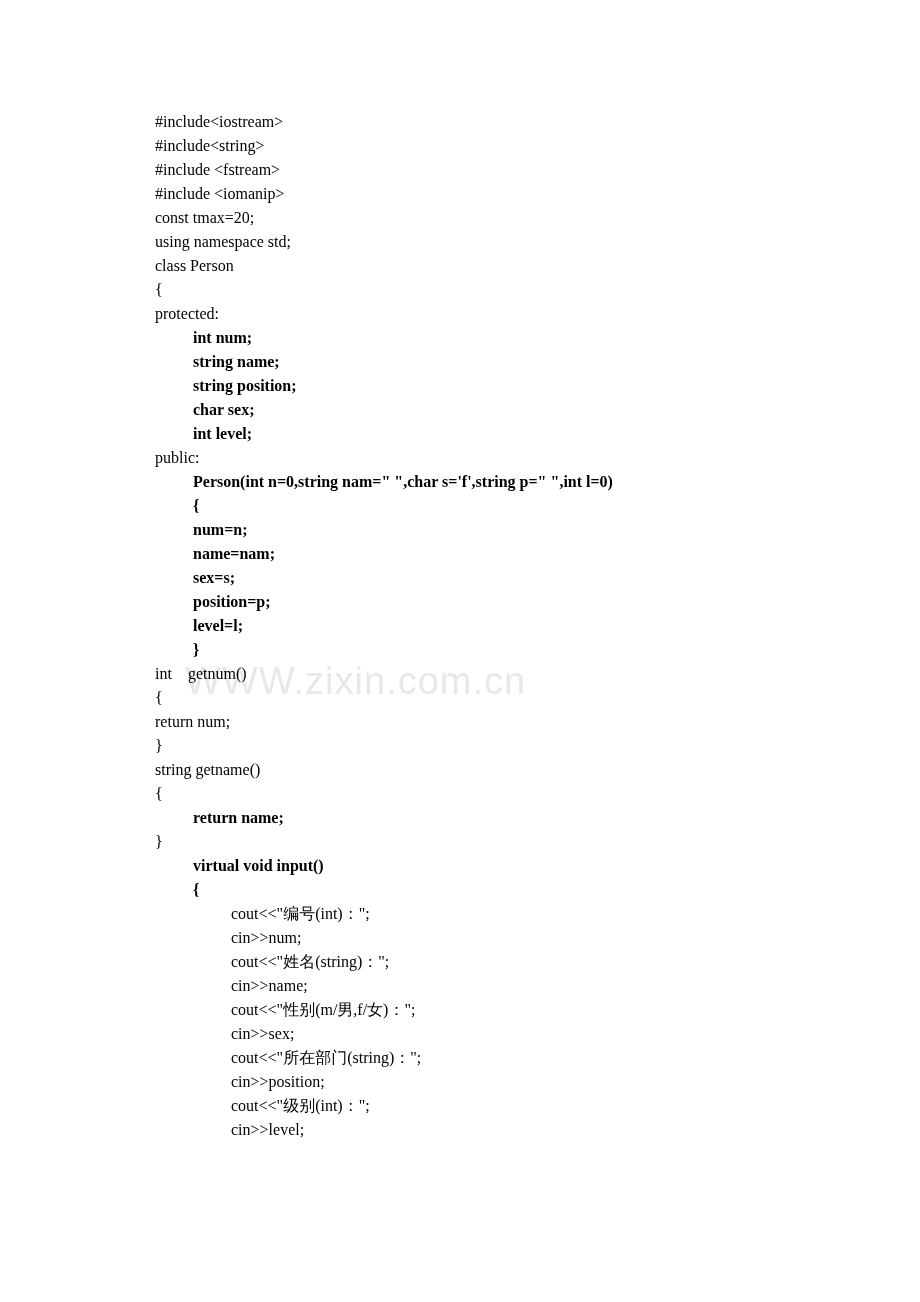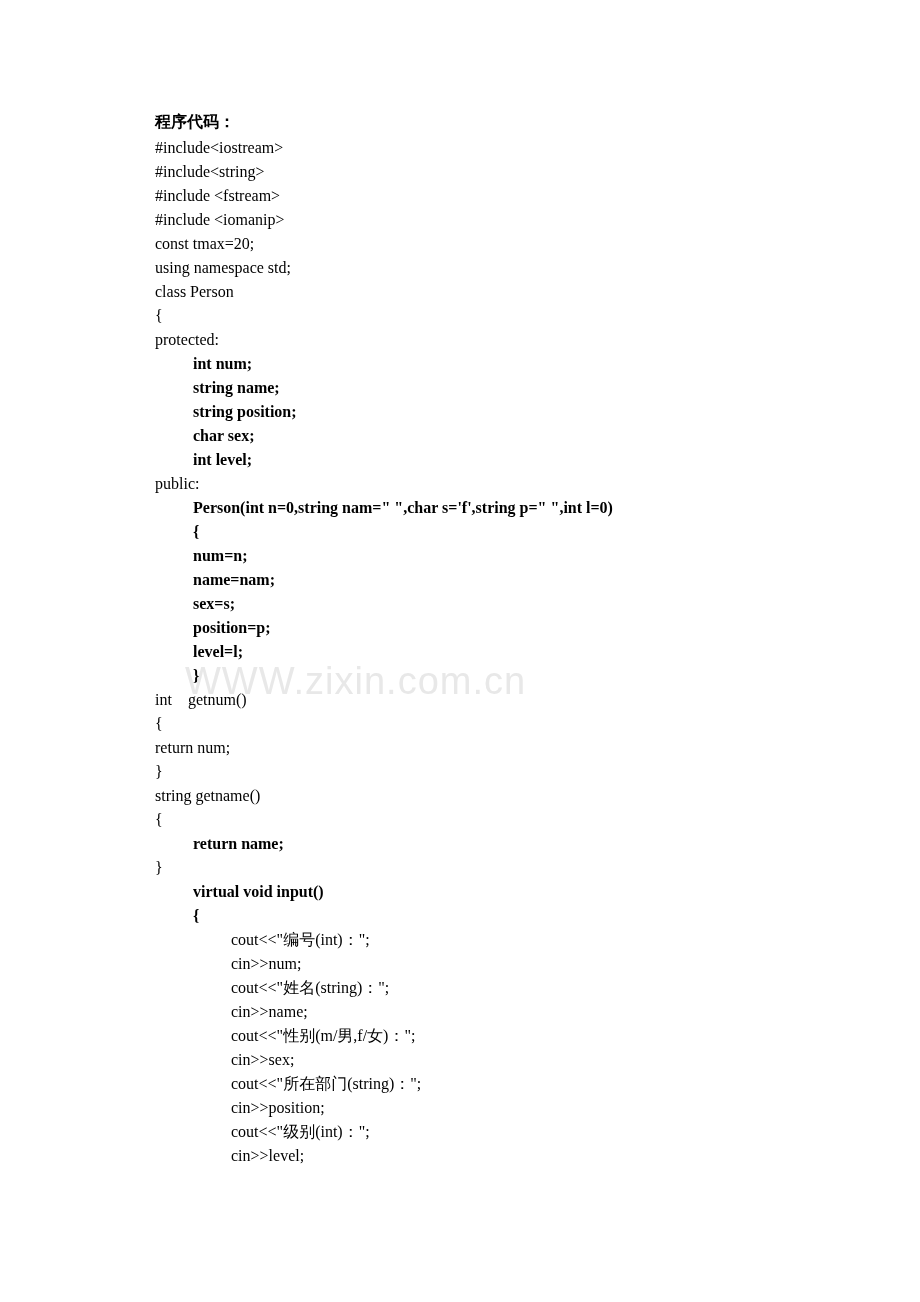--- a/index.html
+++ b/index.html
@@ -54,15 +54,14 @@
       position: relative;
       z-index: 1;
     }
   </style>
 </head>
 <body>
 
 <div class="watermark">WWW.zixin.com.cn</div>
 
 <div class="content">
-  <div class="heading">程序代码：</div>
   <div class="code-block" id="code-container"><span class="code-line">#include&lt;iostream&gt;</span><span class="code-line">#include&lt;string&gt;</span><span class="code-line">#include &lt;fstream&gt;</span><span class="code-line">#include &lt;iomanip&gt;</span><span class="code-line">const tmax=20;</span><span class="code-line">using namespace std;</span><span class="code-line">class Person</span><span class="code-line">{</span><span class="code-line">protected:</span><span class="code-line indent-1">int num;</span><span class="code-line indent-1">string name;</span><span class="code-line indent-1">string position;</span><span class="code-line indent-1">char sex;</span><span class="code-line indent-1">int level;</span><span class="code-line">public:</span><span class="code-line indent-1">Person(int n=0,string nam=" ",char s='f',string p=" ",int l=0)</span><span class="code-line indent-1">{</span><span class="code-line indent-1">num=n;</span><span class="code-line indent-1">name=nam;</span><span class="code-line indent-1">sex=s;</span><span class="code-line indent-1">position=p;</span><span class="code-line indent-1">level=l;</span><span class="code-line indent-1">}</span><span class="code-line">int    getnum()</span><span class="code-line">{</span><span class="code-line">return num;</span><span class="code-line">}</span><span class="code-line">string getname()</span><span class="code-line">{</span><span class="code-line indent-1">return name;</span><span class="code-line">}</span><span class="code-line indent-1">virtual void input()</span><span class="code-line indent-1">{</span><span class="code-line indent-2">cout&lt;&lt;"编号(int)：";</span><span class="code-line indent-2">cin&gt;&gt;num;</span><span class="code-line indent-2">cout&lt;&lt;"姓名(string)：";</span><span class="code-line indent-2">cin&gt;&gt;name;</span><span class="code-line indent-2">cout&lt;&lt;"性别(m/男,f/女)：";</span><span class="code-line indent-2">cin&gt;&gt;sex;</span><span class="code-line indent-2">cout&lt;&lt;"所在部门(string)：";</span><span class="code-line indent-2">cin&gt;&gt;position;</span><span class="code-line indent-2">cout&lt;&lt;"级别(int)：";</span><span class="code-line indent-2">cin&gt;&gt;level;</span></div>
 </div>
 
 </body></html>

